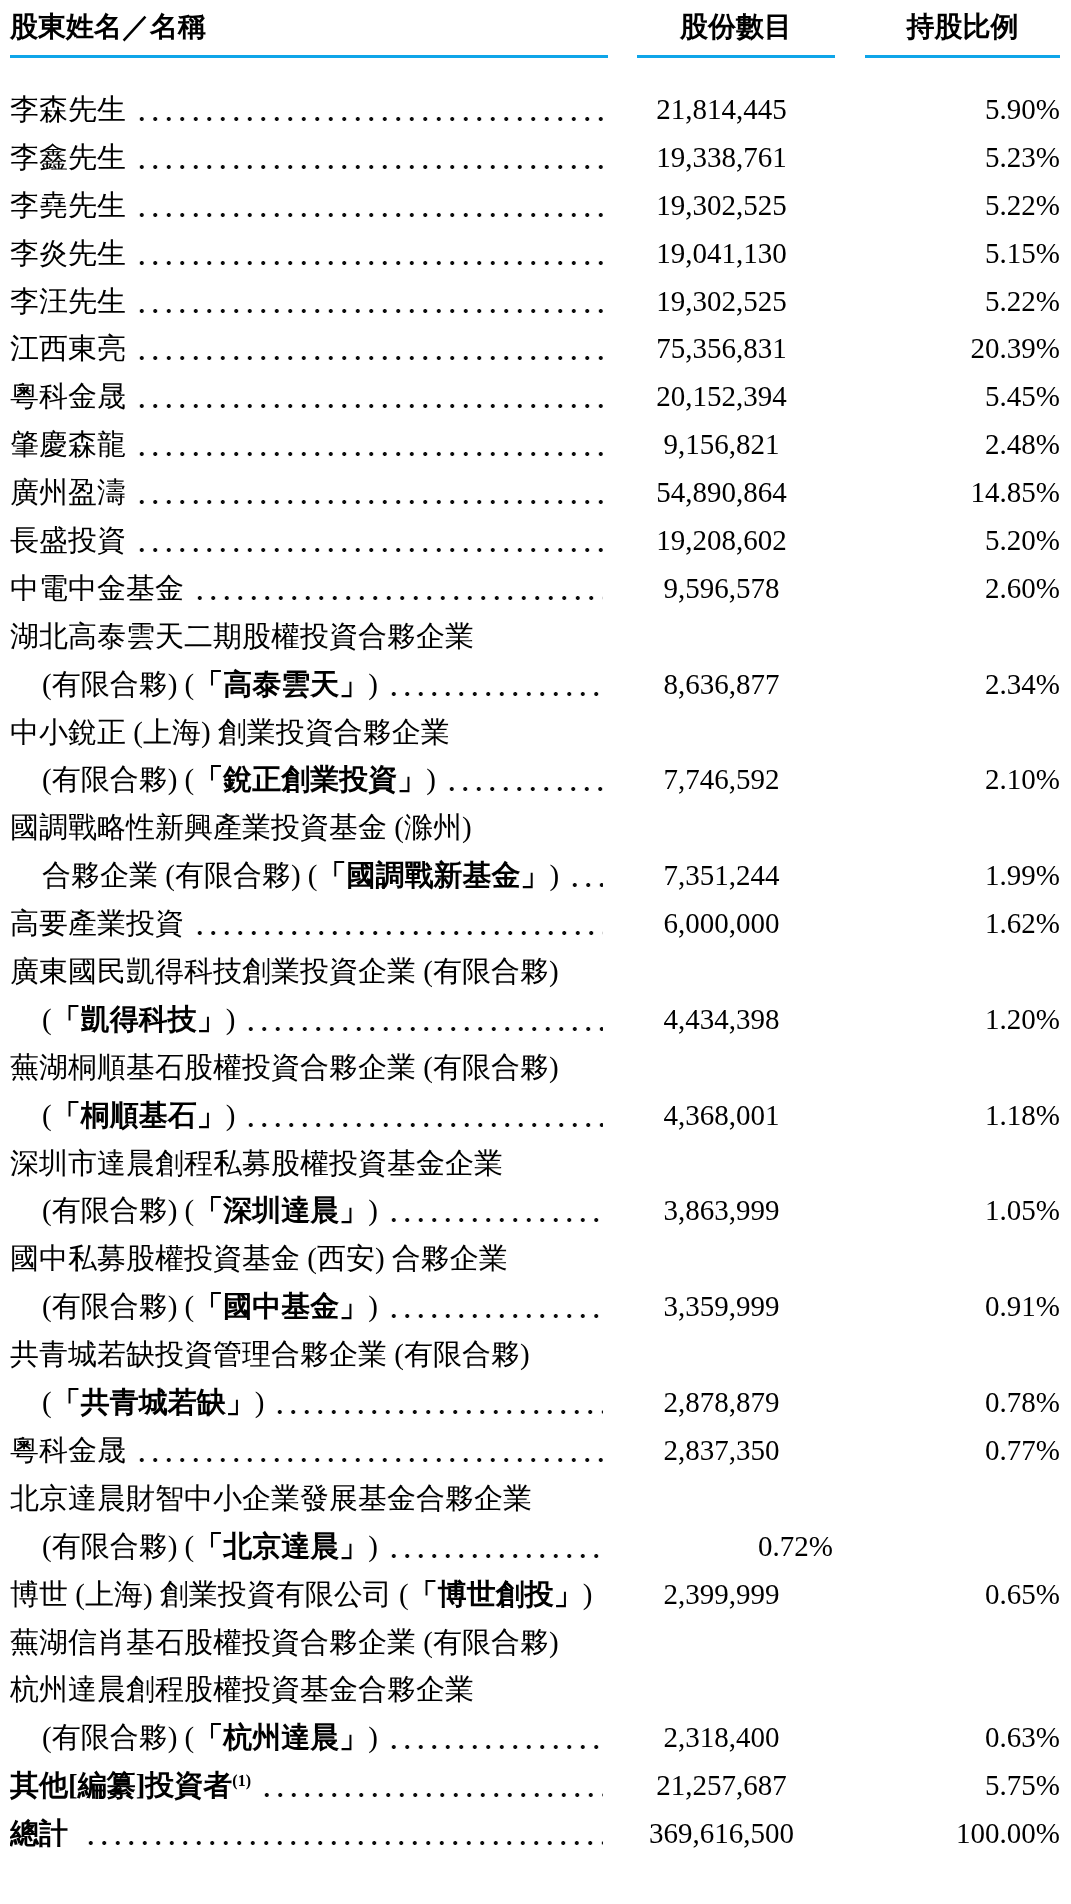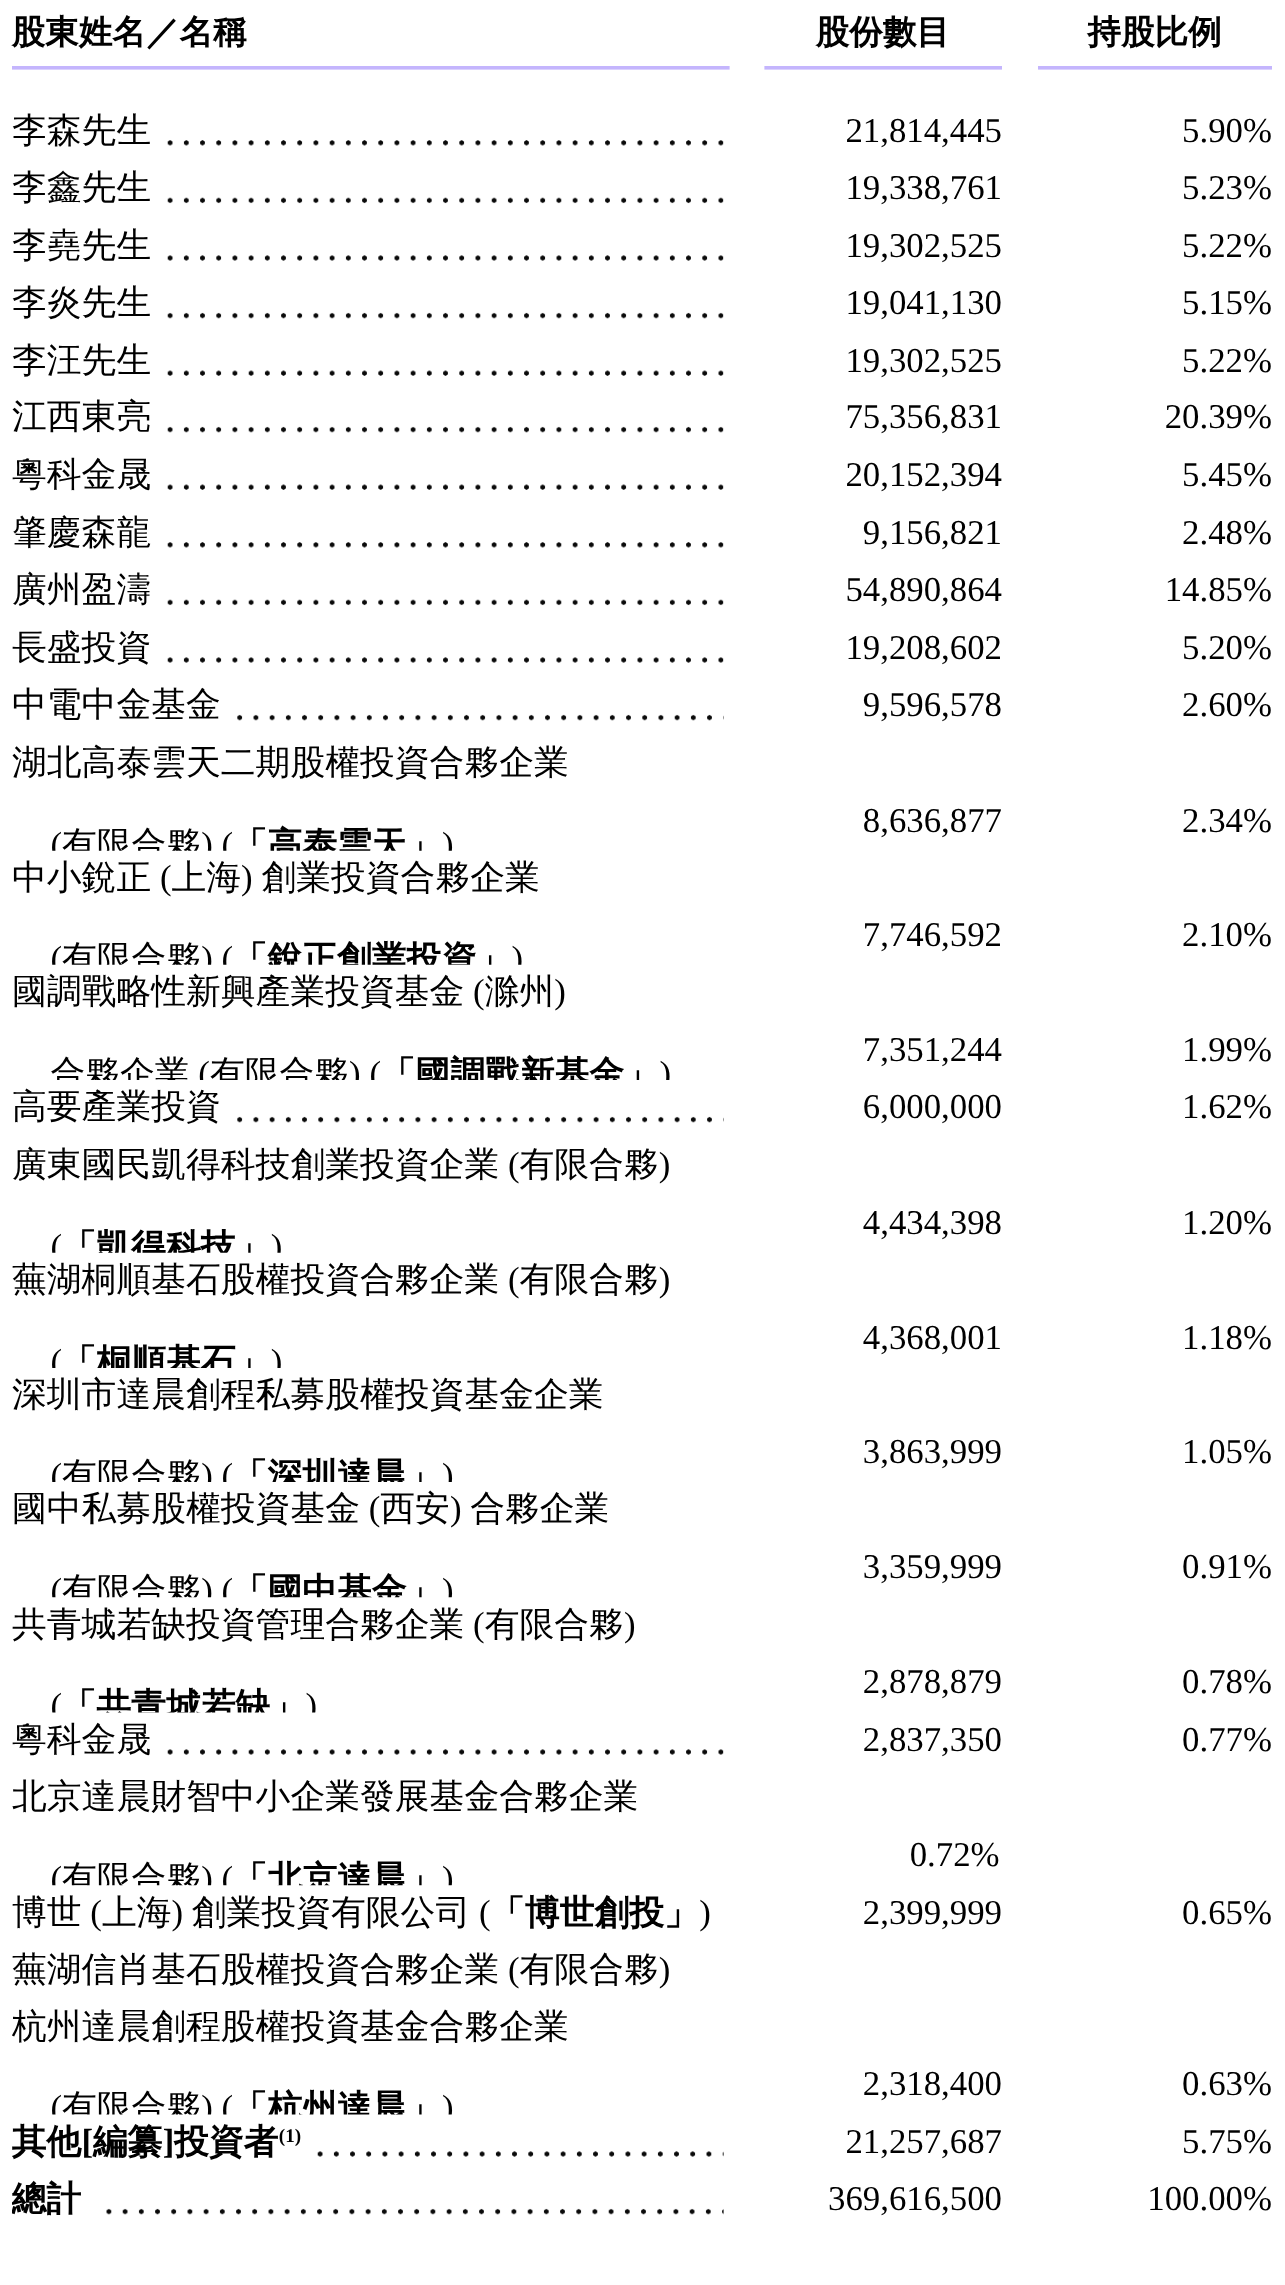--- a/index.html
+++ b/index.html
@@ -6,44 +6,44 @@
   body {
     width: 1071px; height: 1904px;
     font-family: "Liberation Serif", "DejaVu Serif", serif;
     color: #000000;
     overflow: hidden;
   }
   .page { padding: 8px 11px 0 10px; box-sizing: border-box; width: 1071px; }
 
   
   .thead { display: flex; font-weight: 700; font-size: 28px; align-items: flex-end; }
-  .th { border-bottom: 3px solid #c4b5fd; padding-bottom: 9px; box-sizing: border-box; }
+  .th { border-bottom: 3px solid #0ea5e9; padding-bottom: 9px; box-sizing: border-box; }
   .th-name   { width: 598px; text-align: left; }
   .th-shares { width: 198px; margin-left: 29px; text-align: center; }
   .th-pct    { width: 195px; margin-left: 30px; text-align: center; }
 
   
   .rows { margin-top: 28px; font-size: 29px; }
   .trow { }
   .line { display: flex; height: 47.9px; line-height: 47.9px; white-space: nowrap; }
   .name { width: 598px; display: flex; box-sizing: border-box; overflow: hidden; }
-  .name.indent { padding-left: 32px; margin-top: 20px; }
+  .name.indent { padding-left: 32px; }
   .nm-text { white-space: pre; }
   .b { font-weight: 700; }
   .sup { font-size: 16px; vertical-align: 9px; line-height: 0; font-weight: 700; }
   .dots {
     flex: 1 1 auto;
     margin-left: 7px; margin-right: 5px;
     background-image: radial-gradient(circle, #0a0a0a 1.8px, transparent 2.2px);
     background-size: 13.5px 6px;
     background-repeat: repeat-x;
     background-position: 2px 30px;
   }
   .cell { text-align: right; box-sizing: border-box; }
-  .cell.shares { width: 227px; }
+  .cell.shares { width: 227px; text-align: center; }
   .cell.pct    { width: 225px; }
 </style>
 </head>
 <body>
 
 <div class="page">
   <div class="thead">
     <div class="th th-name">股東姓名／名稱</div>
     <div class="th th-shares">股份數目</div>
     <div class="th th-pct">持股比例</div>

